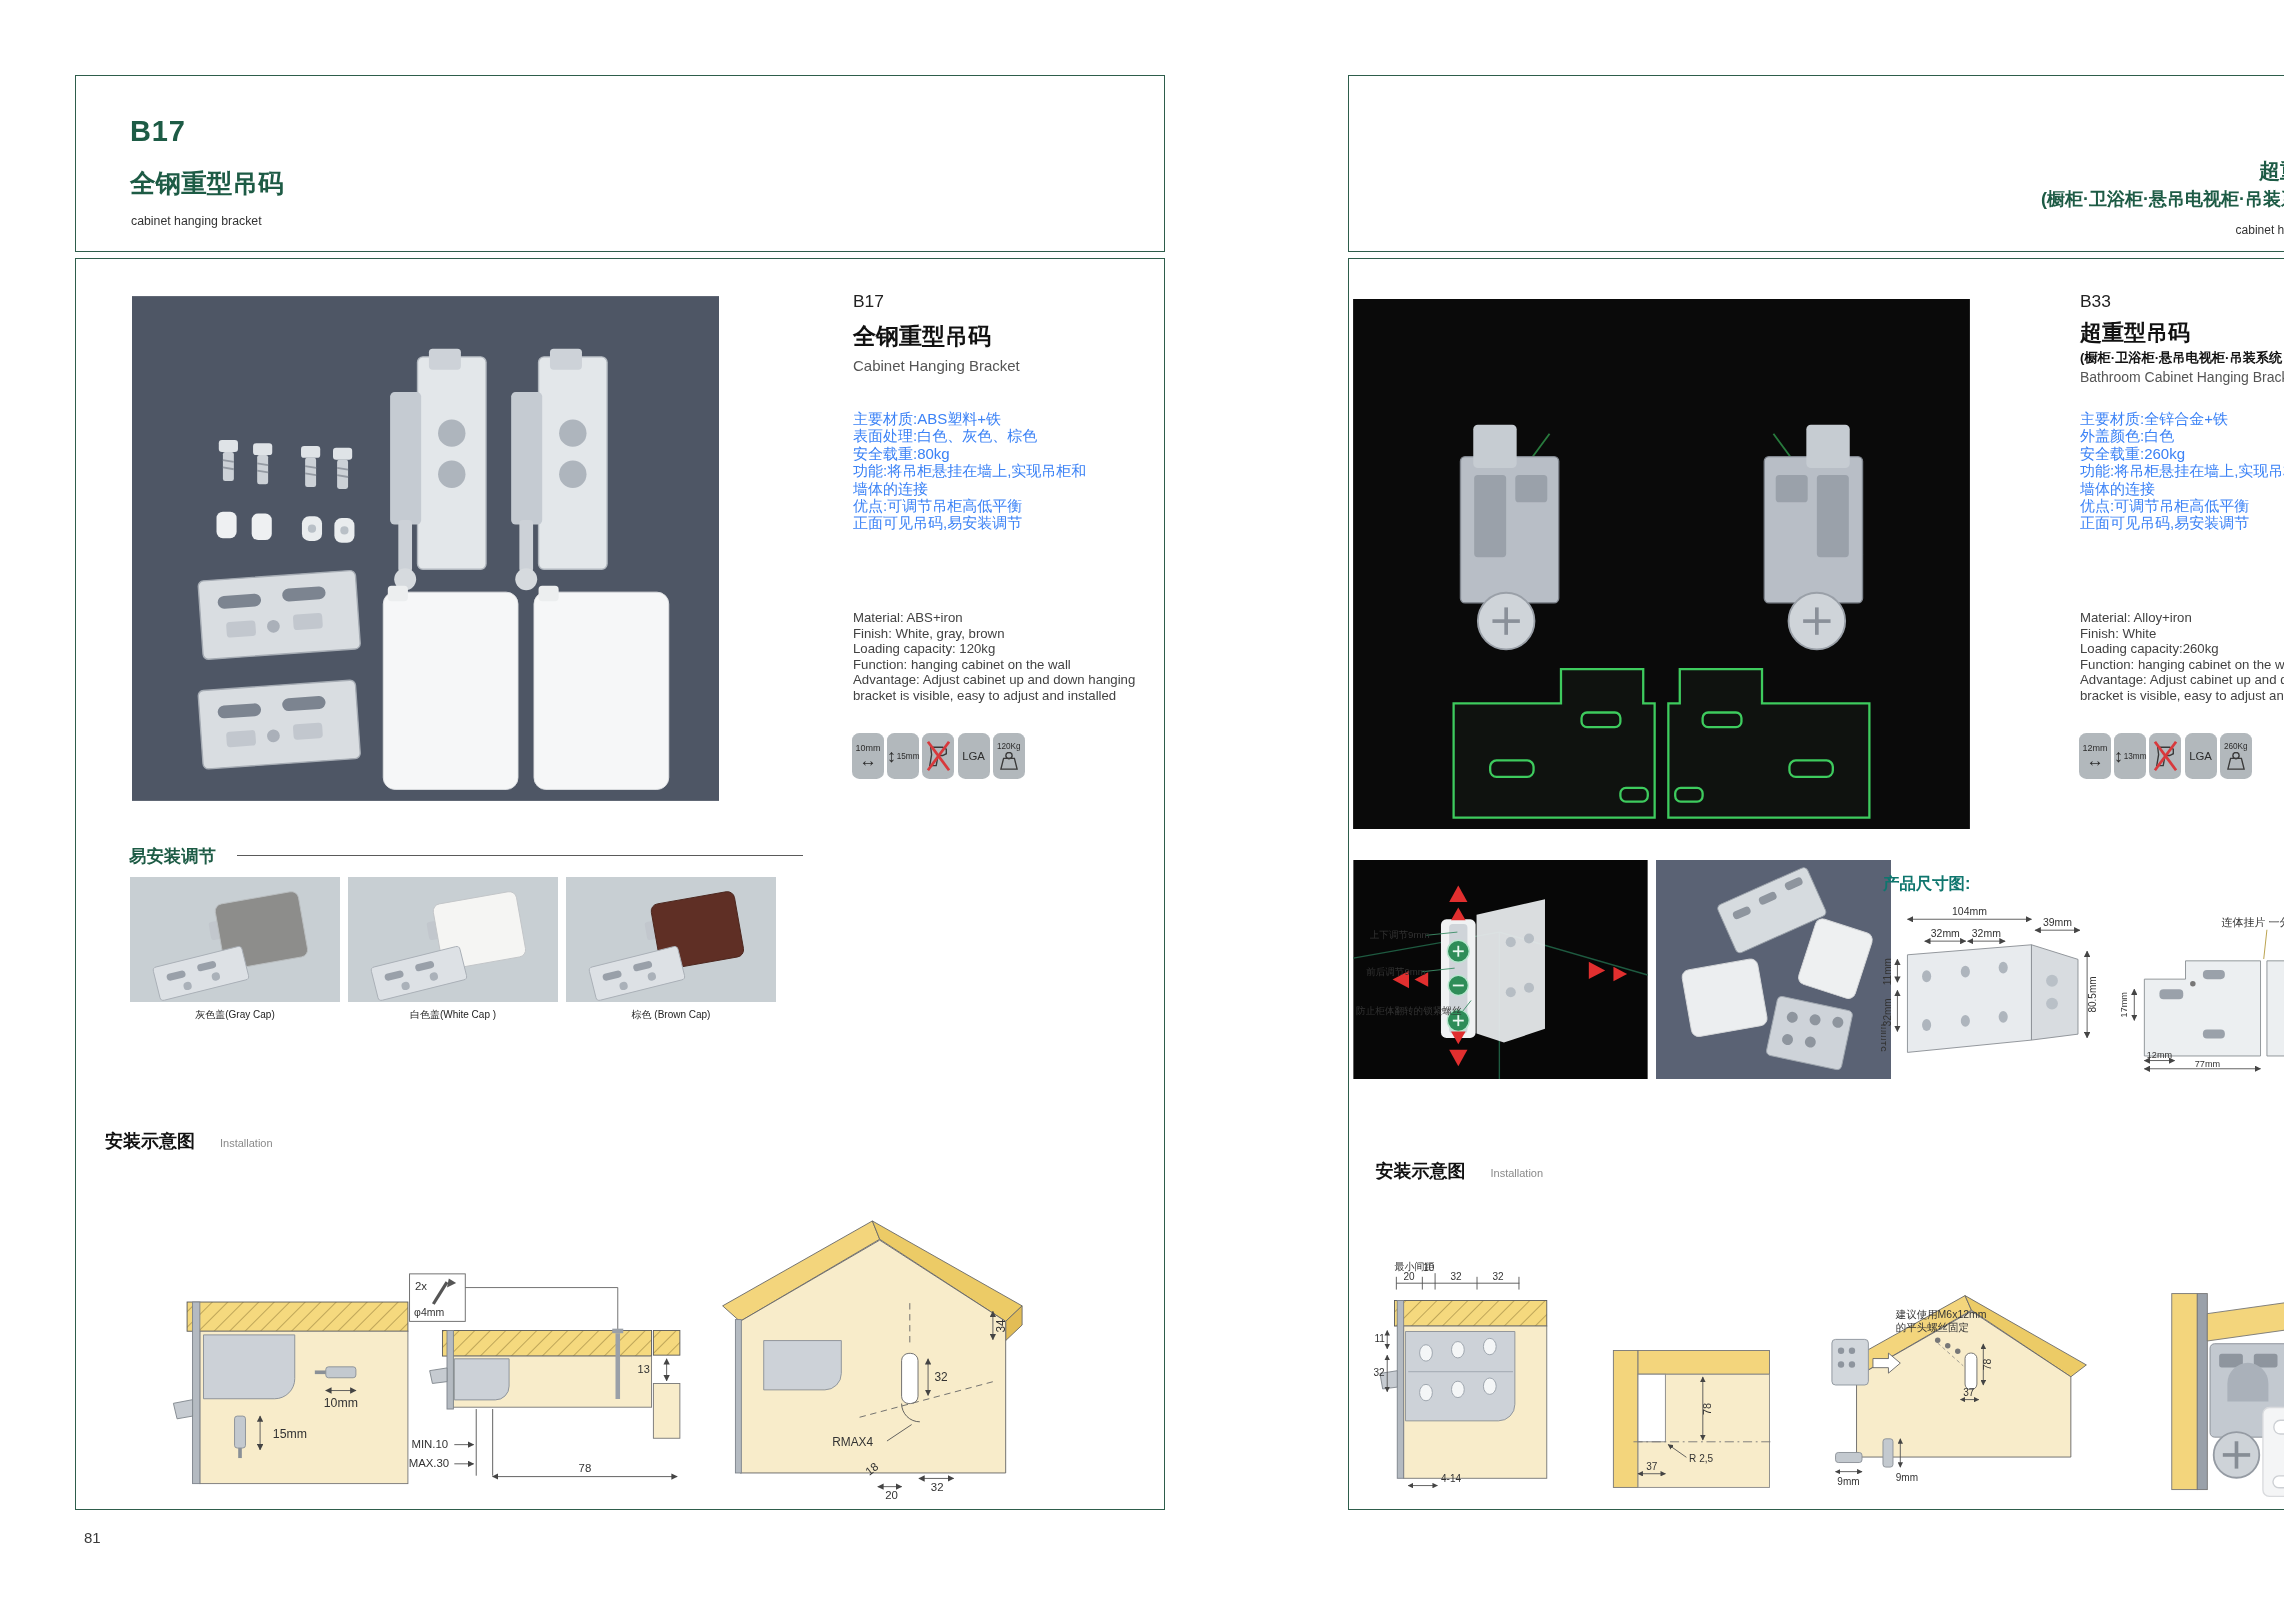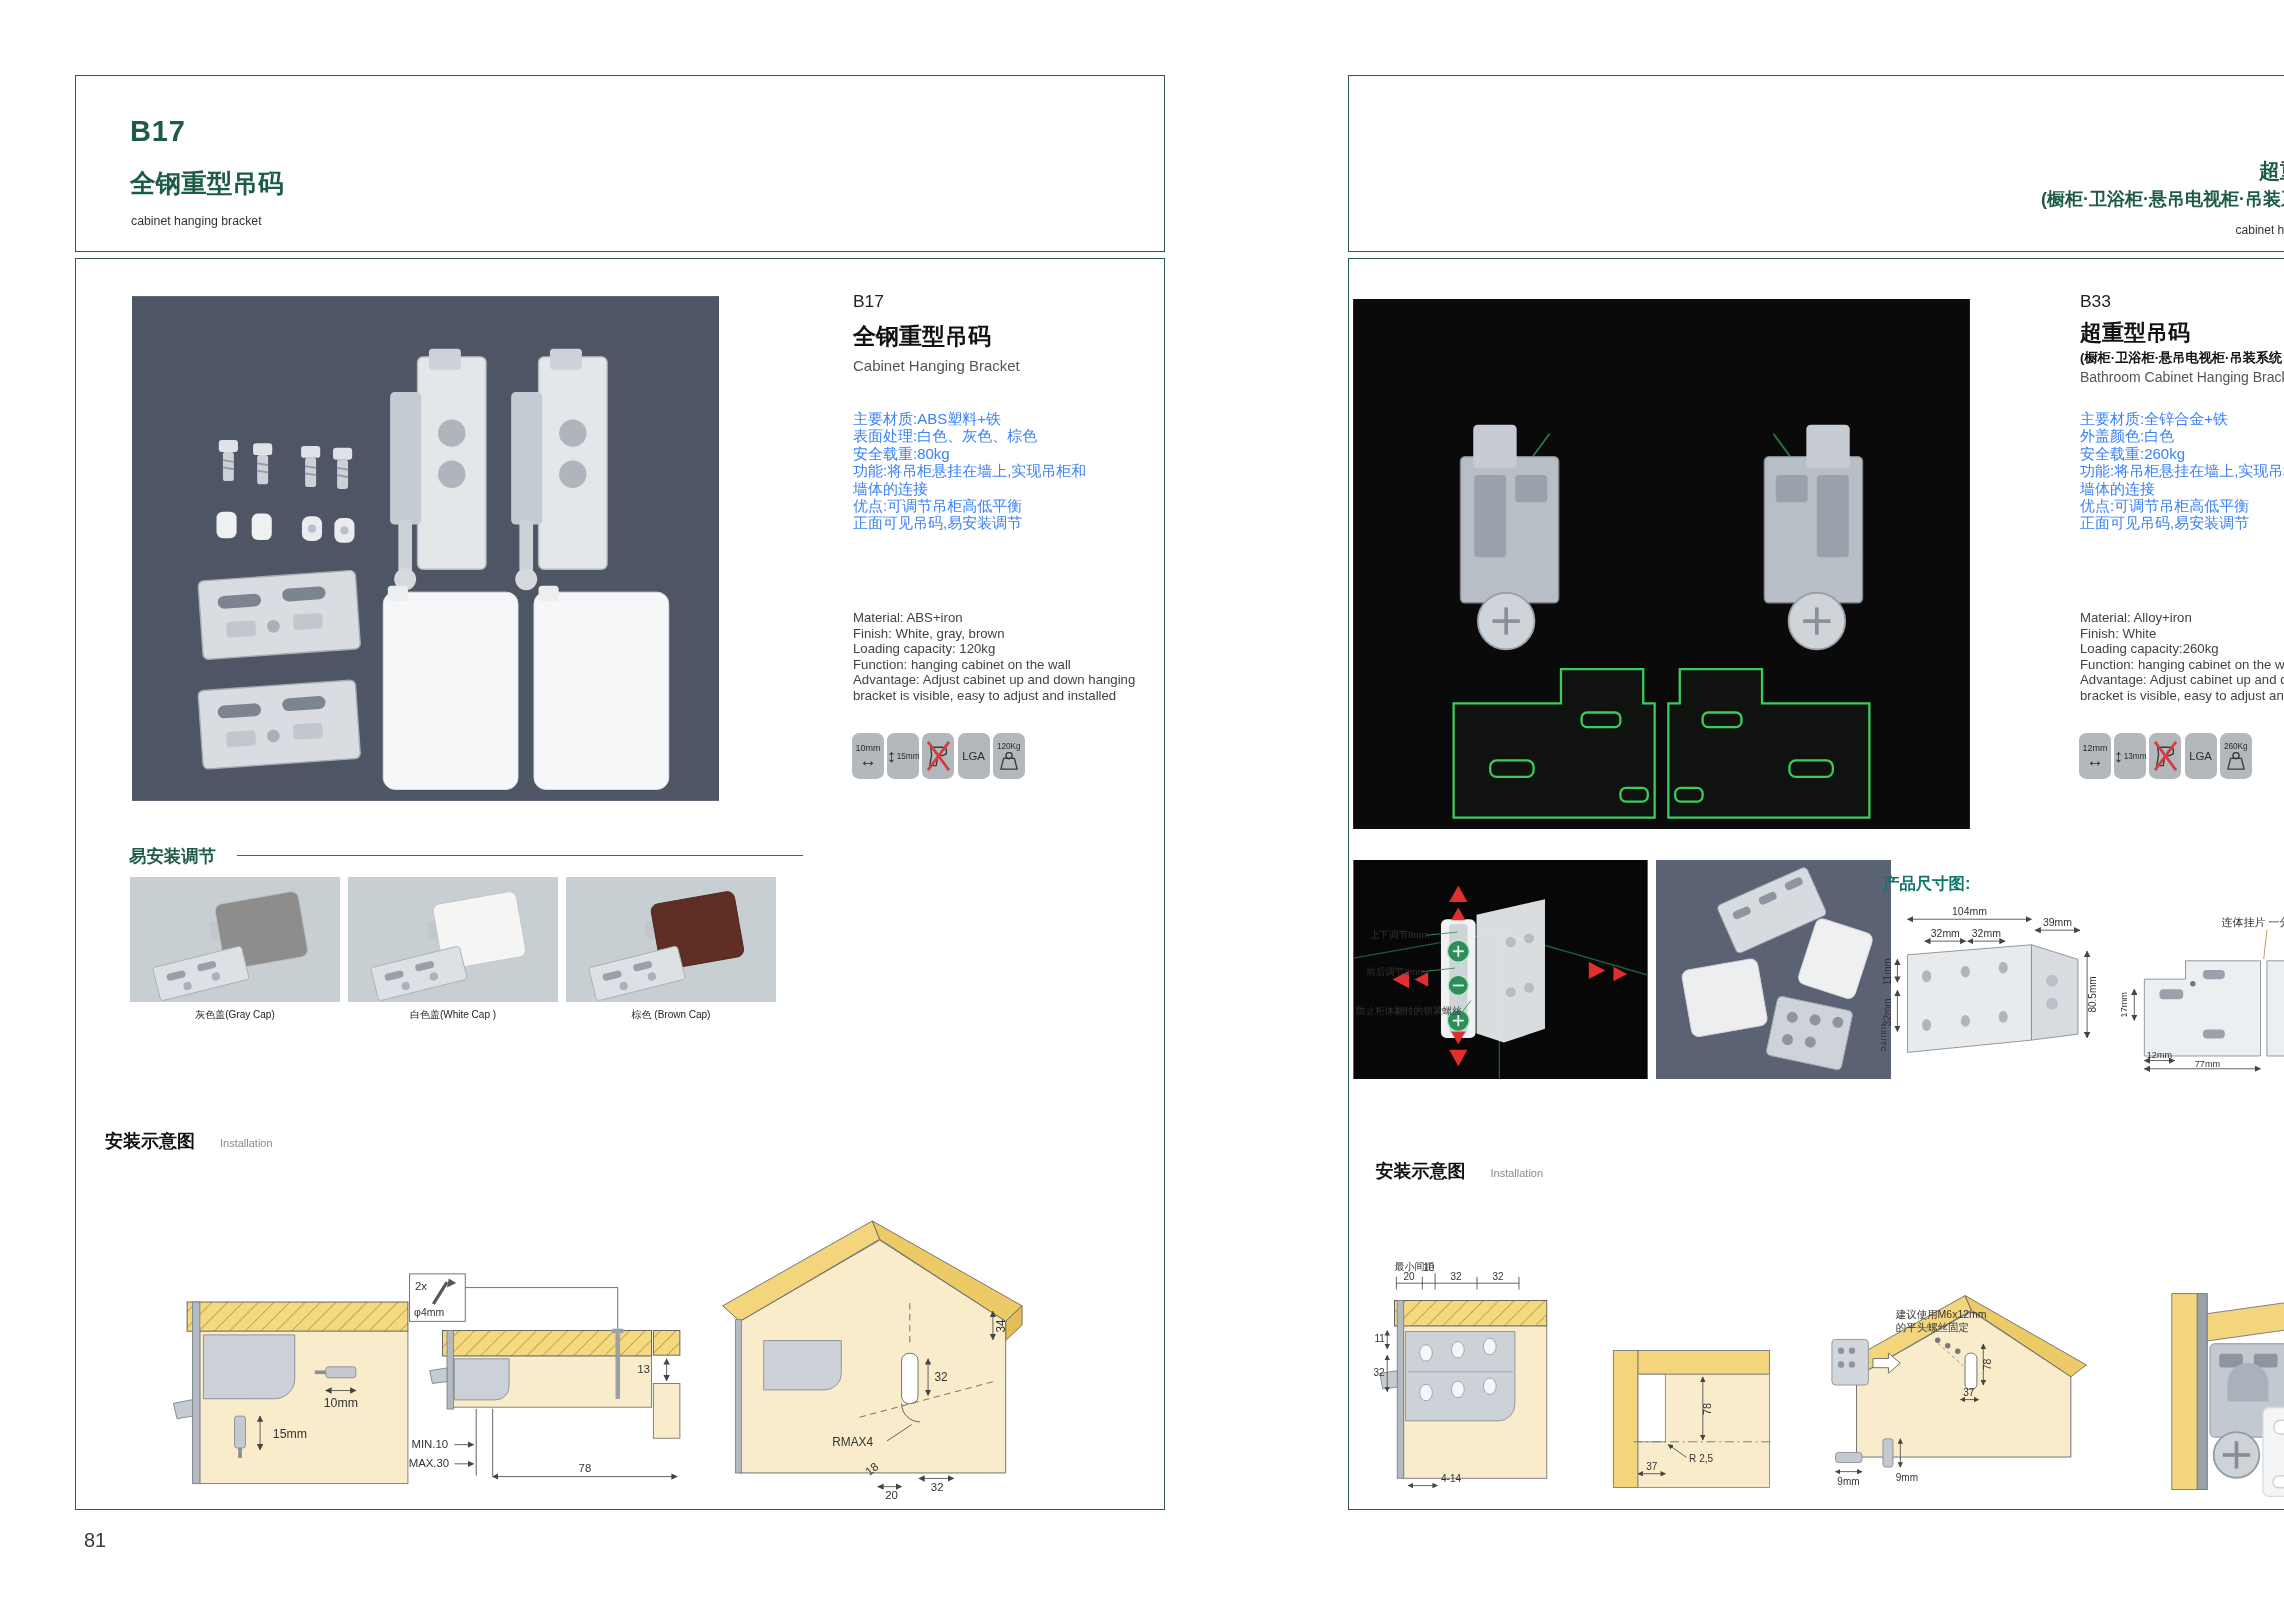--- a/index.html
+++ b/index.html
@@ -84,21 +84,21 @@
   .lp-d3{left:619px;top:930px;width:352px;height:315px;}
   .rp-dimsTitle{left:534px;top:614px;font-size:16.4px;font-weight:700;color:#0f766e;}
   .rp-draw1{left:532px;top:642px;width:228px;height:171px;}
   .rp-draw2{left:767px;top:656px;width:295px;height:158px;}
   .rp-d1{left:19.6px;top:1000px;width:196px;height:238px;}
   .rp-d2{left:257px;top:1076px;width:169px;height:162px;}
   .rp-d3{left:479px;top:1012px;width:265px;height:228px;}
   .rp-d4{left:810px;top:1026px;width:196px;height:215px;}
 
   
-  .pn{position:absolute;font-size:20px;color:#3a3a3a;}
+  .pn{position:absolute;font-size:15px;color:#3a3a3a;}
   .pn81{left:84px;top:1529px;}
 </style>
 </head>
 <body>
 
 <div class="box lp-hdr">
   <div class="abs lp-code">B17</div>
   <div class="abs lp-title">全钢重型吊码</div>
   <div class="abs lp-sub">cabinet hanging bracket</div>
 </div>

